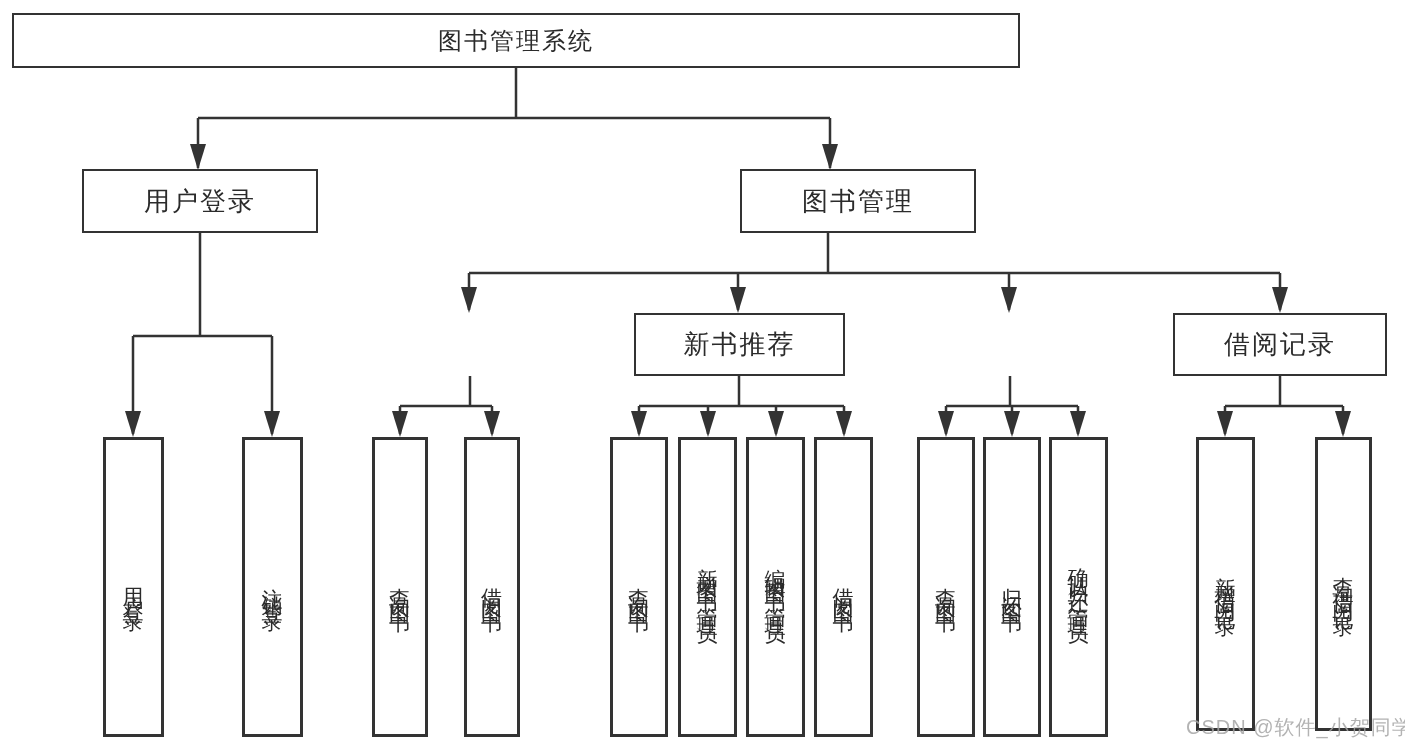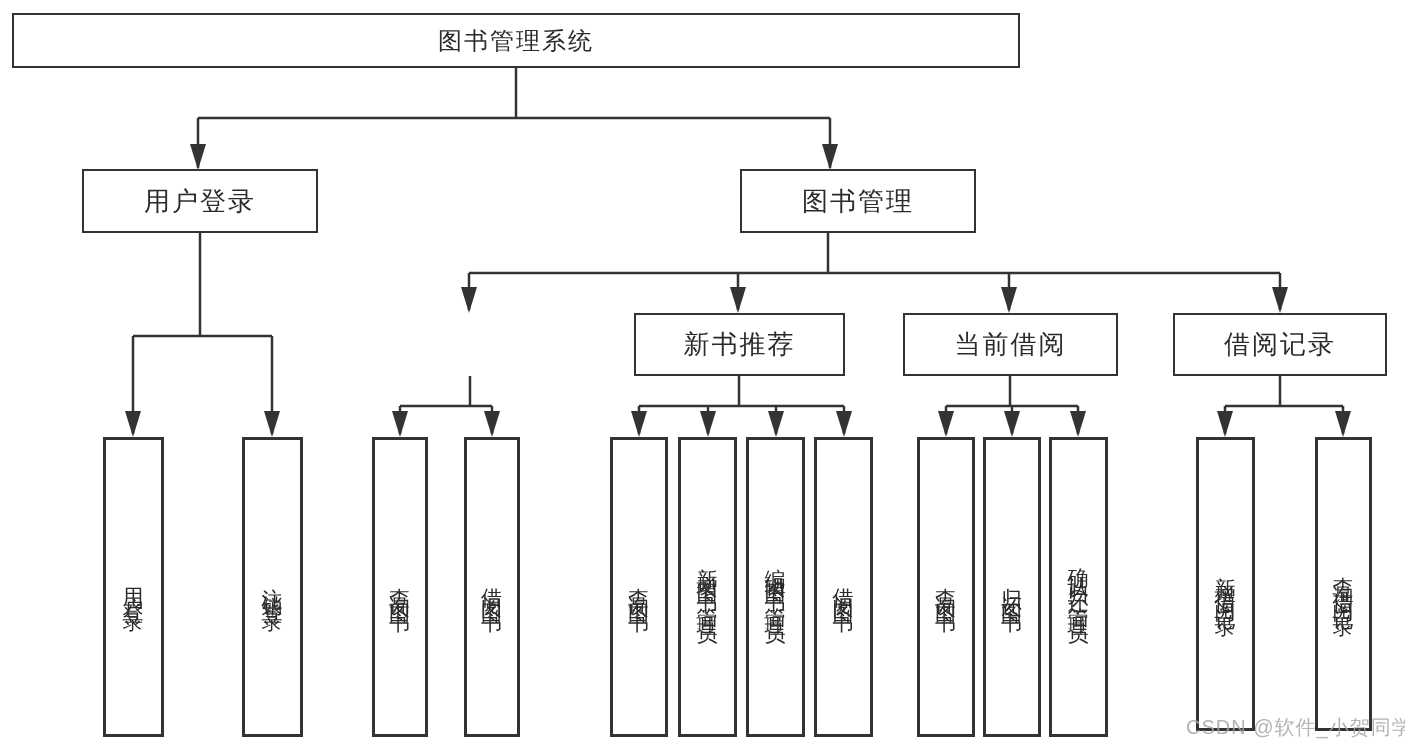--- a/index.html
+++ b/index.html
@@ -69,21 +69,20 @@
         <polygon points="1335,411 1351,411 1343,437"></polygon>
       </g>
   </svg>
 
   <div class="node root" style="left:12px;top:13px;width:1008px;height:55px;">图书管理系统</div>
 
   <div class="node" style="left:82px;top:169px;width:236px;height:64px;">用户登录</div>
   <div class="node" style="left:711px;top:169px;width:236px;height:64px;margin-left:29px;">图书管理</div>
 
   <div class="node" style="left:634px;top:313px;width:211px;height:63px;">新书推荐</div>
-  <div class="node" style="left:903px;top:313px;width:215px;height:63px;">当前借阅</div>
   <div class="node" style="left:1173px;top:313px;width:214px;height:63px;">借阅记录</div>
 
   <div class="leaf" style="left:103px;top:437px;width:61px;height:300px;">用户登录</div>
   <div class="leaf" style="left:242px;top:437px;width:61px;height:300px;">注销登录</div>
 
   <div class="leaf" style="left:372px;top:437px;width:56px;height:300px;">查询图书</div>
   <div class="leaf" style="left:464px;top:437px;width:56px;height:300px;">借阅图书</div>
 
   <div class="leaf" style="left:610px;top:437px;width:58px;height:300px;">查询图书</div>
   <div class="leaf" style="left:678px;top:437px;width:59px;height:300px;">新增图书（管理员）</div>

